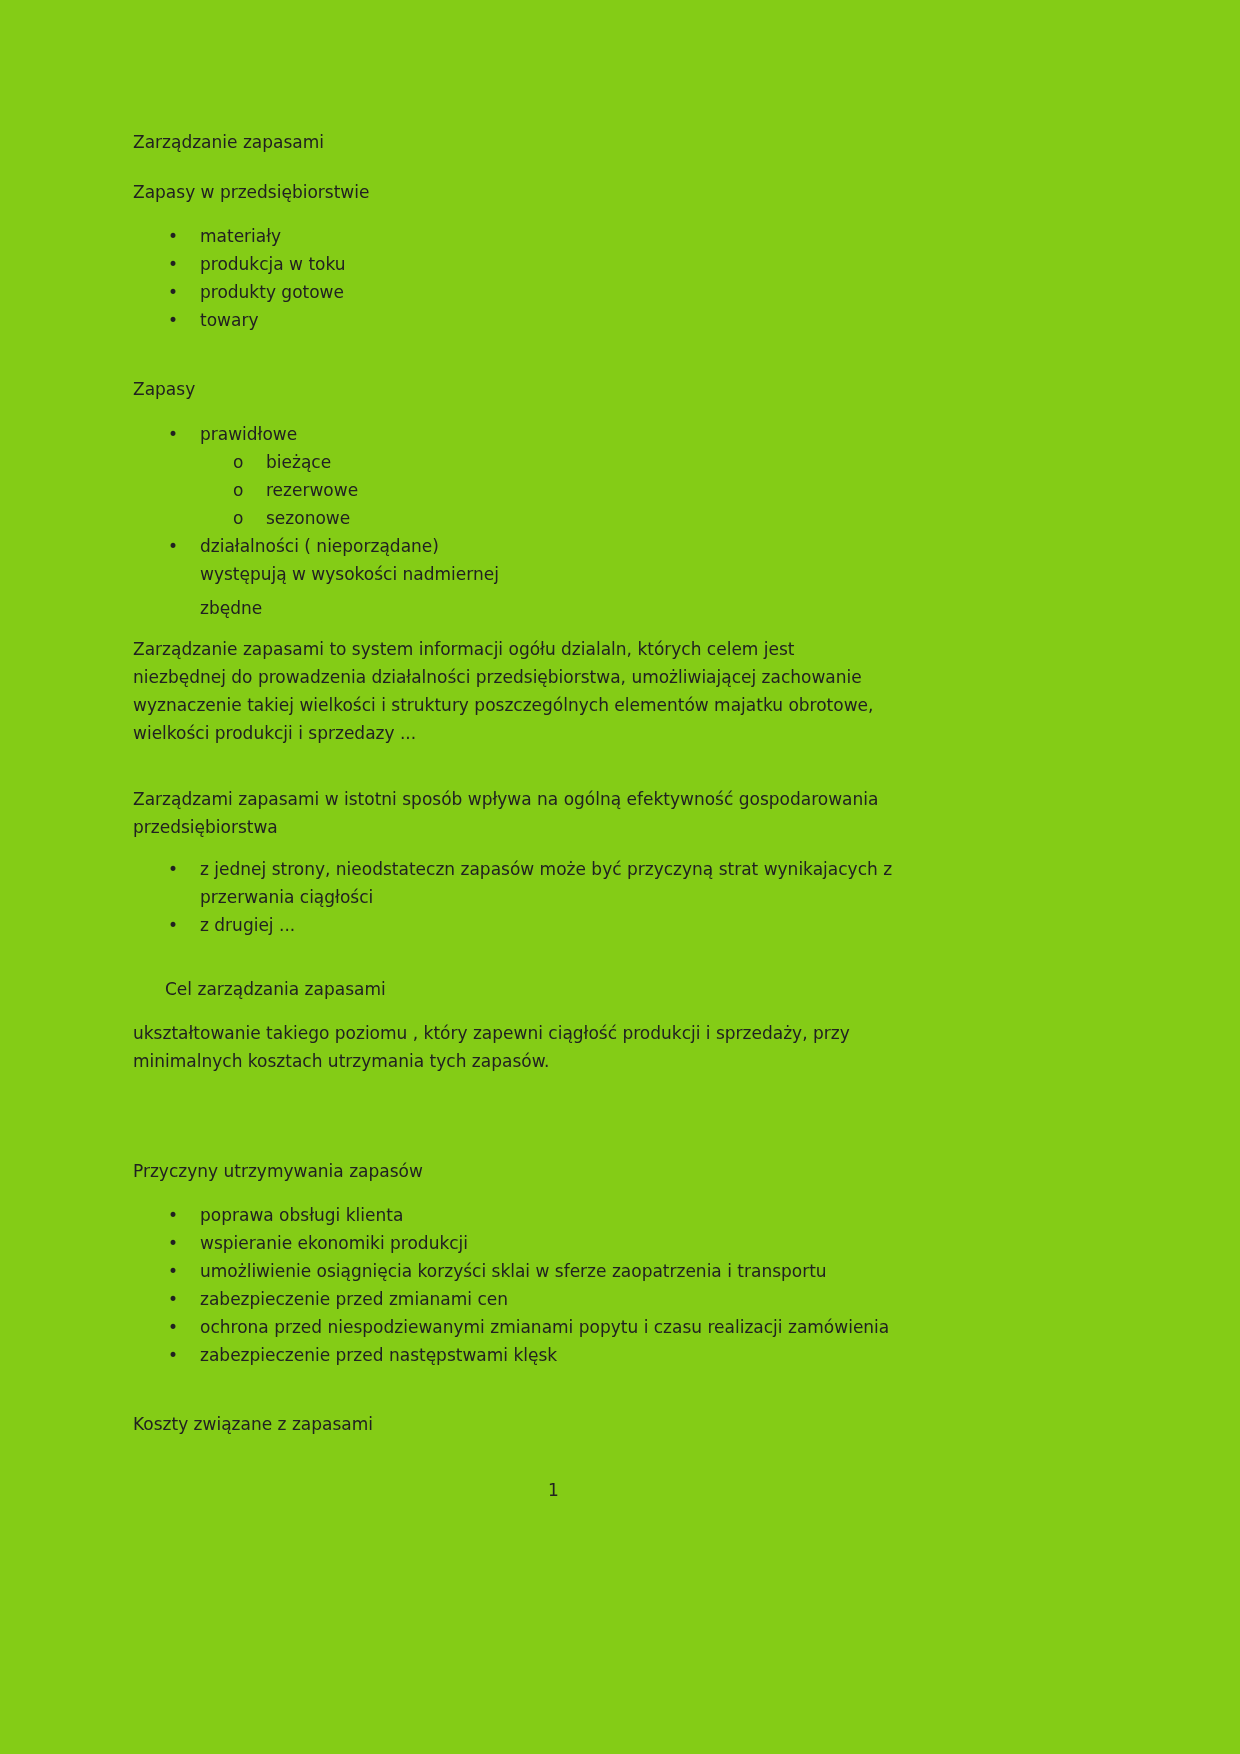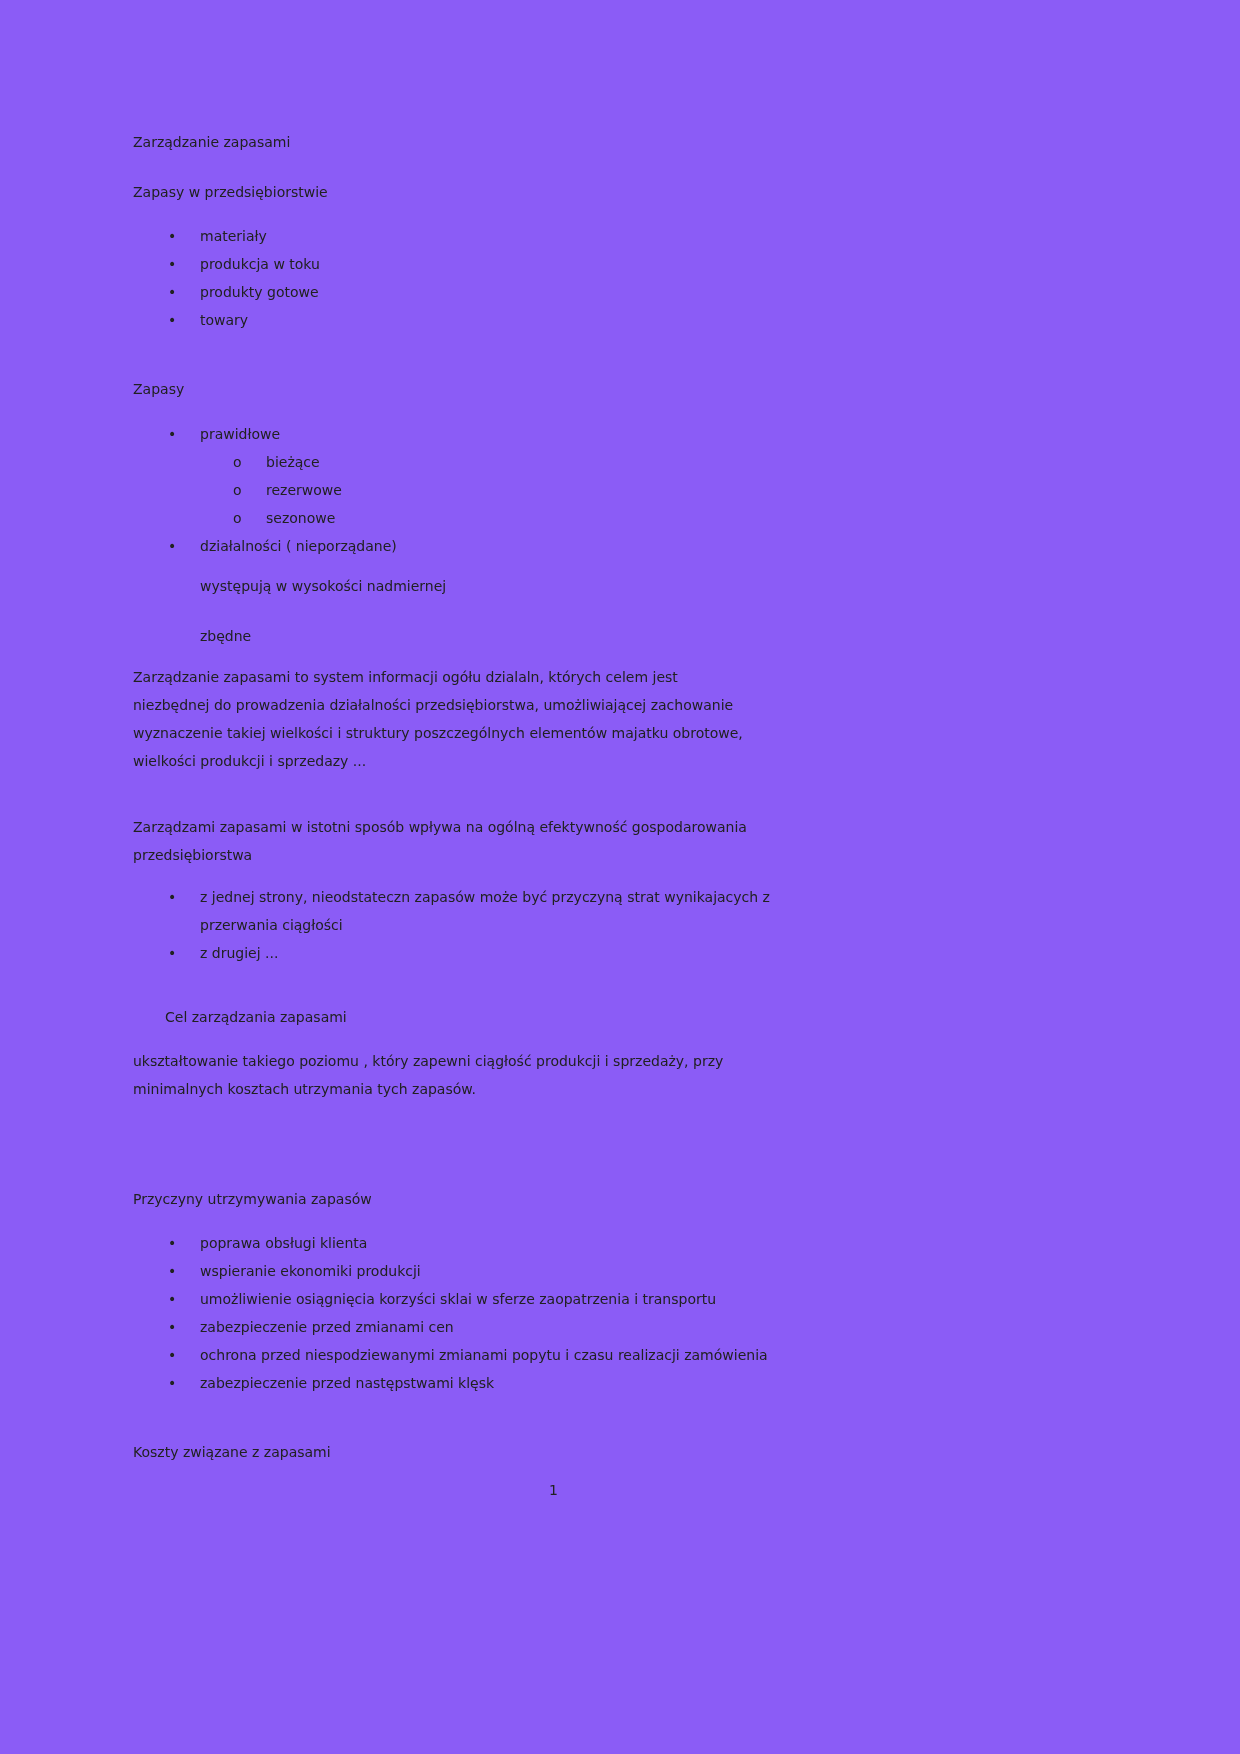--- a/index.html
+++ b/index.html
@@ -3,40 +3,40 @@
 <meta charset="utf-8">
 <style>
   * { box-sizing: border-box; }
   html, body { margin: 0; padding: 0; }
   body { background: #ffffff; }
   .page {
     position: relative;
     width: 1240px;
     height: 1754px;
     margin: 0 auto;
-    background: #8b5cf6;
+    background: #84cc16;
     color: #212121;
     font-family: "DejaVu Sans", "Liberation Sans", sans-serif;
-    font-size: 14px;
+    font-size: 17px;
     line-height: 28px;
     overflow: hidden;
   }
   .content { position: absolute; top: 128px; left: 133px; width: 974px; }
   .para { margin: 0; }
   .list { margin: 0; }
   .li { position: relative; padding-left: 67px; }
   .li .marker { position: absolute; left: 35px; top: 0; }
   .li.l2 { padding-left: 133px; }
   .li.l2 .marker { left: 100px; }
-  .cont { padding-left: 67px; margin-top: 12px; }
+  .cont { padding-left: 67px; }
   .mb-16 { margin-bottom: 16px; }
   .mb-17 { margin-bottom: 17px; }
   .mb-22 { margin-bottom: 22px; }
   .mb-41 { margin-bottom: 41px; }
-  .mt-10 { margin-top: 22px; }
+  .mt-10 { margin-top: 6px; }
   .mt-13 { margin-top: 13px; }
   .mt-14 { margin-top: 14px; }
   .mt-16 { margin-top: 16px; }
   .mt-36 { margin-top: 36px; margin-left: 32px; }
   .mt-41 { margin-top: 41px; }
   .mt-53 { margin-top: 38px; }
   .mt-57 { margin-top: 82px; }
   .footer { position: absolute; top: 1476px; left: 0; width: 1107px; text-align: center; }
 </style>
 </head>

